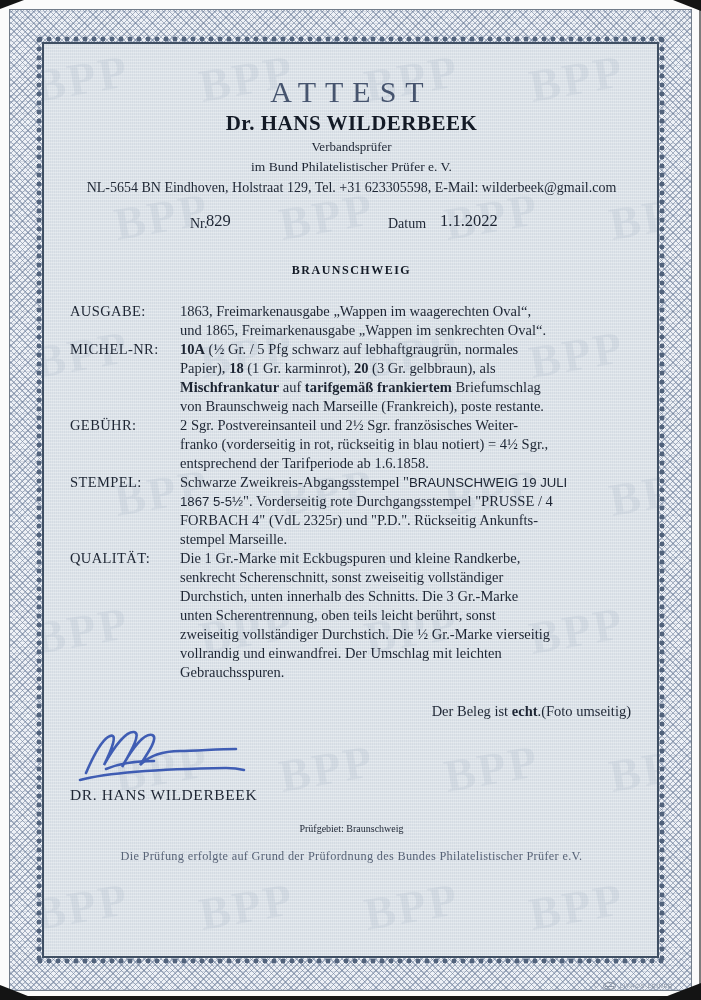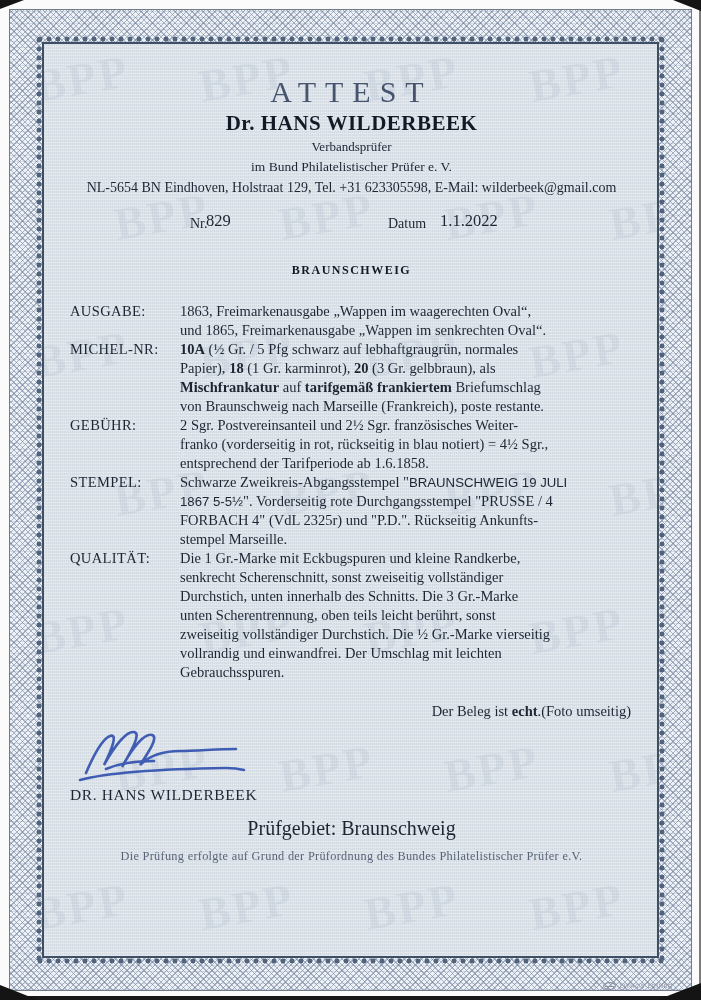--- a/index.html
+++ b/index.html
@@ -86,21 +86,21 @@
   .seg-b { font-weight: bold; }
   .seg-sans { font-family: "Liberation Sans", sans-serif; font-size: 13.2px; }
 
   .verdict-row { display: flex; justify-content: flex-end; margin-top: 20px; padding-right: 2px; }
   .prov-row { display: flex; justify-content: space-between; margin-top: 17px; padding-right: 2px; }
   .prov-block { text-align: right; }
 
   .sig-wrap { margin-top: 2px; margin-left: 6px; height: 60px; }
   .signer { font-size: 15.5px; letter-spacing: .6px; margin-top: 2px; }
 
-  .pruefgebiet { text-align: center; font-size: 20px; margin-top: 15px; }
+  .pruefgebiet { text-align: center; font-size: 10px; margin-top: 15px; }
   .legal { text-align: center; font-size: 12.3px; letter-spacing: .3px;
            color: #414d63; opacity: .85; margin-top: 9px; }
 
   .printer-mark { position: absolute; right: 28px; bottom: 10px; z-index: 6;
                   display: flex; align-items: center; gap: 4px; color: #8d96a4; }
   .pm-c { font-size: 8px; line-height: 8px; }
   .pm-logo { width: 13px; height: 8px; border: 1px solid #8d96a4; border-radius: 50%;
              position: relative; }
   .pm-logo::after { content: ""; position: absolute; left: 1px; right: 1px; top: 2.5px;
                     border-top: 1px solid #8d96a4; }

